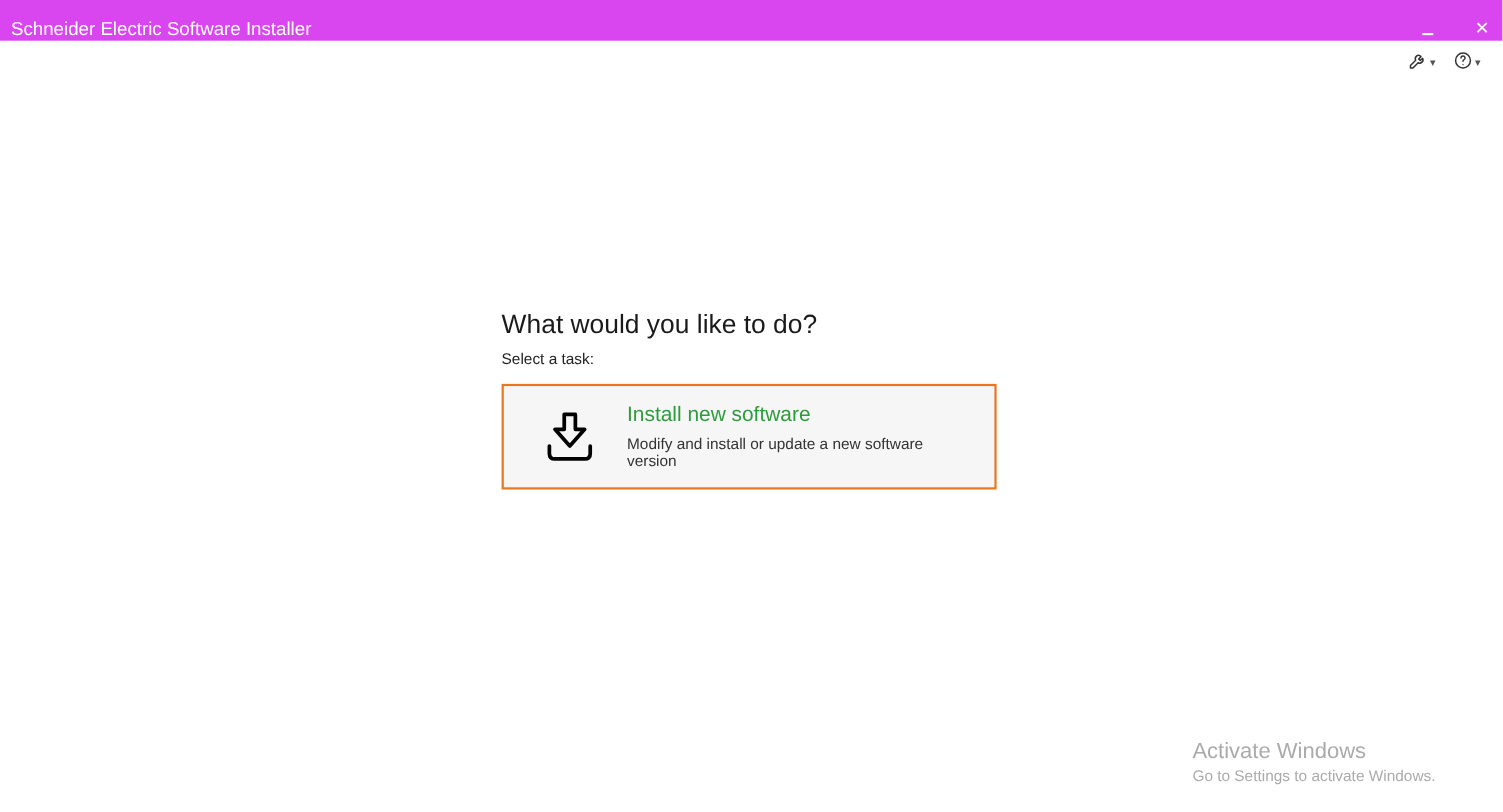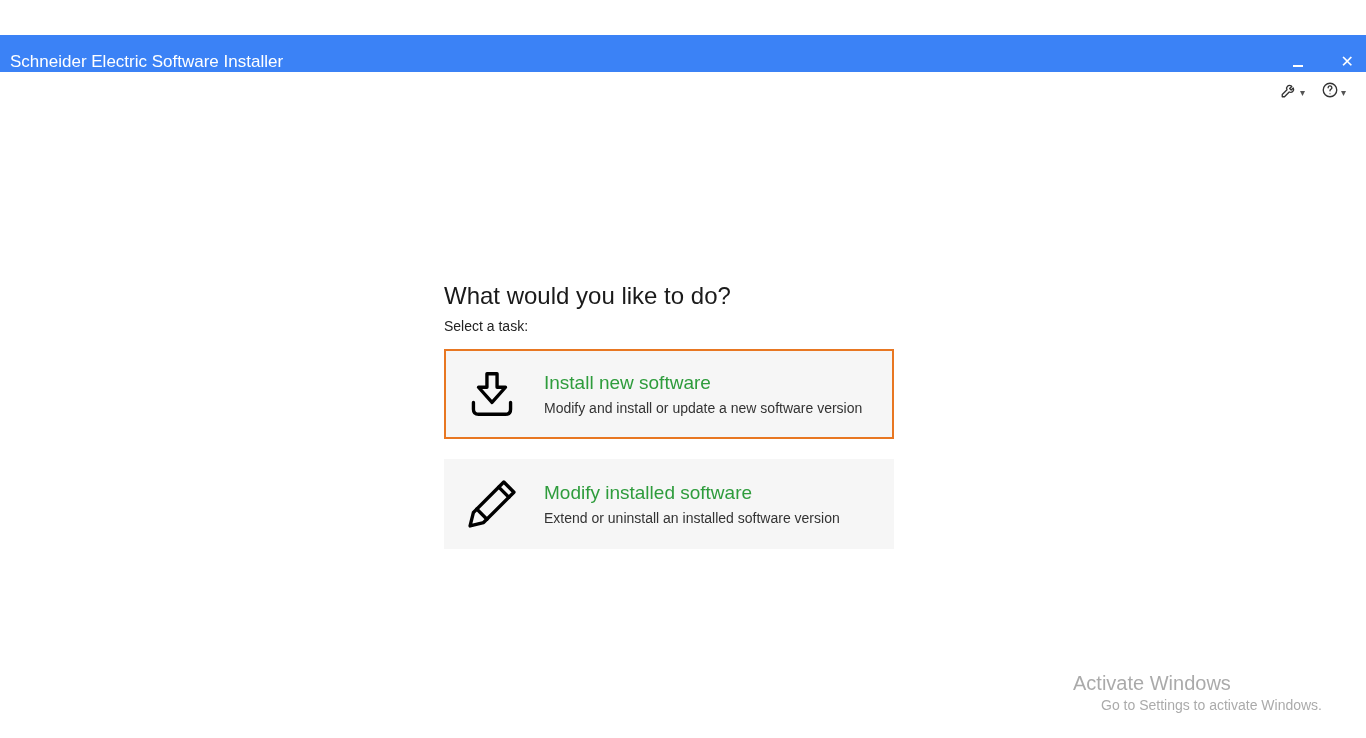--- a/index.html
+++ b/index.html
@@ -1,26 +1,25 @@
 <!DOCTYPE html>
 <html><head>
 <meta charset="utf-8">
 <style>
   * { box-sizing: border-box; margin: 0; padding: 0; }
   html, body { width: 1366px; height: 738px; font-family: "Segoe UI", Arial, sans-serif; background: #fff; overflow: hidden; }
   
   .titlebar {
     height: 37px;
-    background: #3b82f6;
+    background: #d946ef;
     display: flex;
     align-items: center;
     justify-content: space-between;
     padding: 16px 12px 0 10px;
     color: #fff;
-    margin-top: 35px;
   }
   .titlebar .title { font-size: 17px; font-weight: 400; }
   .titlebar .win-controls { display: flex; gap: 18px; align-items: center; }
   .titlebar .win-controls span { cursor: pointer; display: inline-flex; align-items: center; justify-content: center; }
   .win-min { width: 12px; height: 12px; position: relative; }
   .win-min::after { content: ""; position: absolute; bottom: 1px; left: 0; width: 10px; height: 2px; background: #fff; }
   .win-close { font-size: 16px; line-height: 1; }
 
   .toolbar {
     height: 40px;
@@ -35,21 +34,21 @@
     align-items: center;
     gap: 2px;
     cursor: pointer;
     color: #333;
   }
   .toolbar .chev { font-size: 10px; color: #555; }
   .toolbar svg { width: 18px; height: 18px; }
 
   .content {
     position: absolute;
-    left: 444px;
+    left: 456px;
     top: 282px;
     width: 450px;
   }
   .heading {
     font-size: 24px;
     font-weight: 400;
     color: #1a1a1a;
     margin-bottom: 8px;
   }
   .subheading {
@@ -61,45 +60,45 @@
     background: #f6f6f6;
     display: flex;
     align-items: center;
     padding: 18px 20px;
     gap: 24px;
     cursor: pointer;
     margin-bottom: 20px;
   }
   .card.selected {
     border: 2px solid #e87722;
-    padding: 16px 18px;
+    padding: 16px 32px;
   }
   .card .icon-wrap { width: 56px; display: flex; justify-content: center; }
   .card .icon-wrap svg { width: 54px; height: 54px; }
   .card .text-wrap { flex: 1; }
   .card .card-title {
     font-size: 19px;
     color: #2e9c3c;
     font-weight: 400;
     margin-bottom: 6px;
   }
   .card .card-desc {
     font-size: 14px;
     color: #333;
   }
 
   .watermark {
     position: absolute;
-    right: 44px;
+    right: 61px;
     bottom: 25px;
     text-align: left;
     color: rgba(100,100,100,0.55);
   }
   .watermark .line1 { font-size: 20px; font-weight: 400; margin-bottom: 2px; }
-  .watermark .line2 { font-size: 14px; margin-left: 28px; }
+  .watermark .line2 { font-size: 14px; }
 </style>
 </head>
 <body>
 
 <div class="titlebar">
   <div class="title">Schneider Electric Software Installer</div>
   <div class="win-controls">
     <span>
         <span class="win-min"></span>
       </span>
@@ -144,31 +143,18 @@
         <path d="M26 8 H38 V24 H48 L32 42 L16 24 H26 Z" fill="none"></path>
         <path d="M10 42 V50 Q10 56 16 56 H48 Q54 56 54 50 V42"></path>
       </svg>
     </div>
     <div class="text-wrap">
       <div class="card-title">Install new software</div>
       <div class="card-desc">Modify and install or update a new software version</div>
     </div>
   </div>
 
-  <div class="card">
-    <div class="icon-wrap">
-      <svg viewBox="0 0 64 64" fill="none" stroke="#000" stroke-width="4" stroke-linejoin="round" stroke-linecap="round">
-        <path d="M46 6 L58 18 L22 54 L6 58 L10 42 Z"></path>
-        <line x1="40" y1="12" x2="52" y2="24"></line>
-        <line x1="14" y1="38" x2="26" y2="50"></line>
-      </svg>
-    </div>
-    <div class="text-wrap">
-      <div class="card-title">Modify installed software</div>
-      <div class="card-desc">Extend or uninstall an installed software version</div>
-    </div>
-  </div>
 </div>
 
 <div class="watermark">
   <div class="line1">Activate Windows</div>
   <div class="line2">Go to Settings to activate Windows.</div>
 </div>
 
 </body></html>

